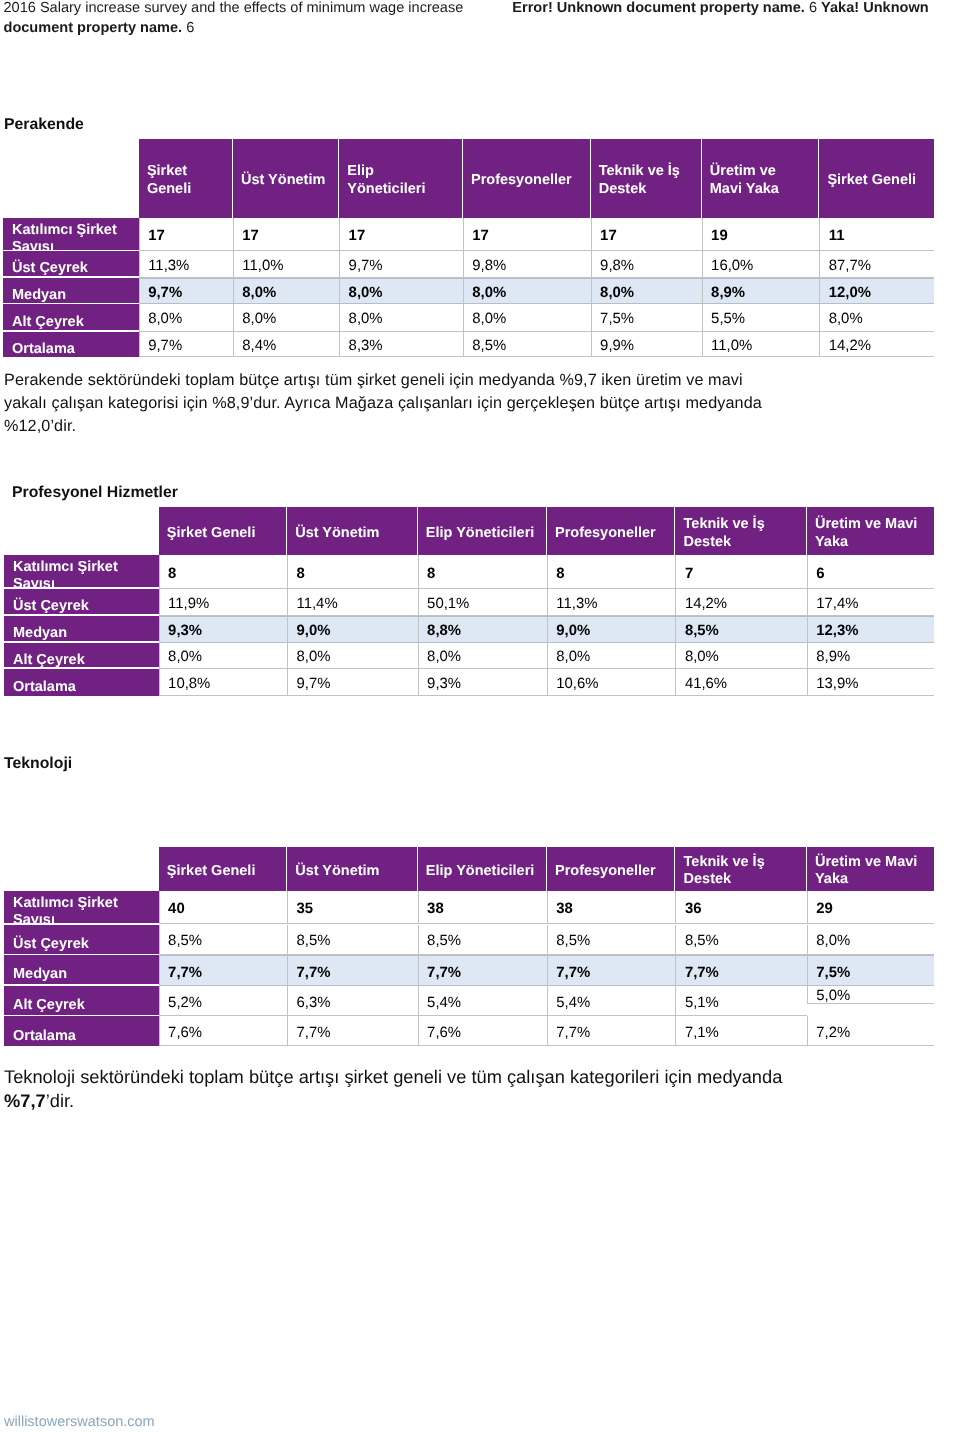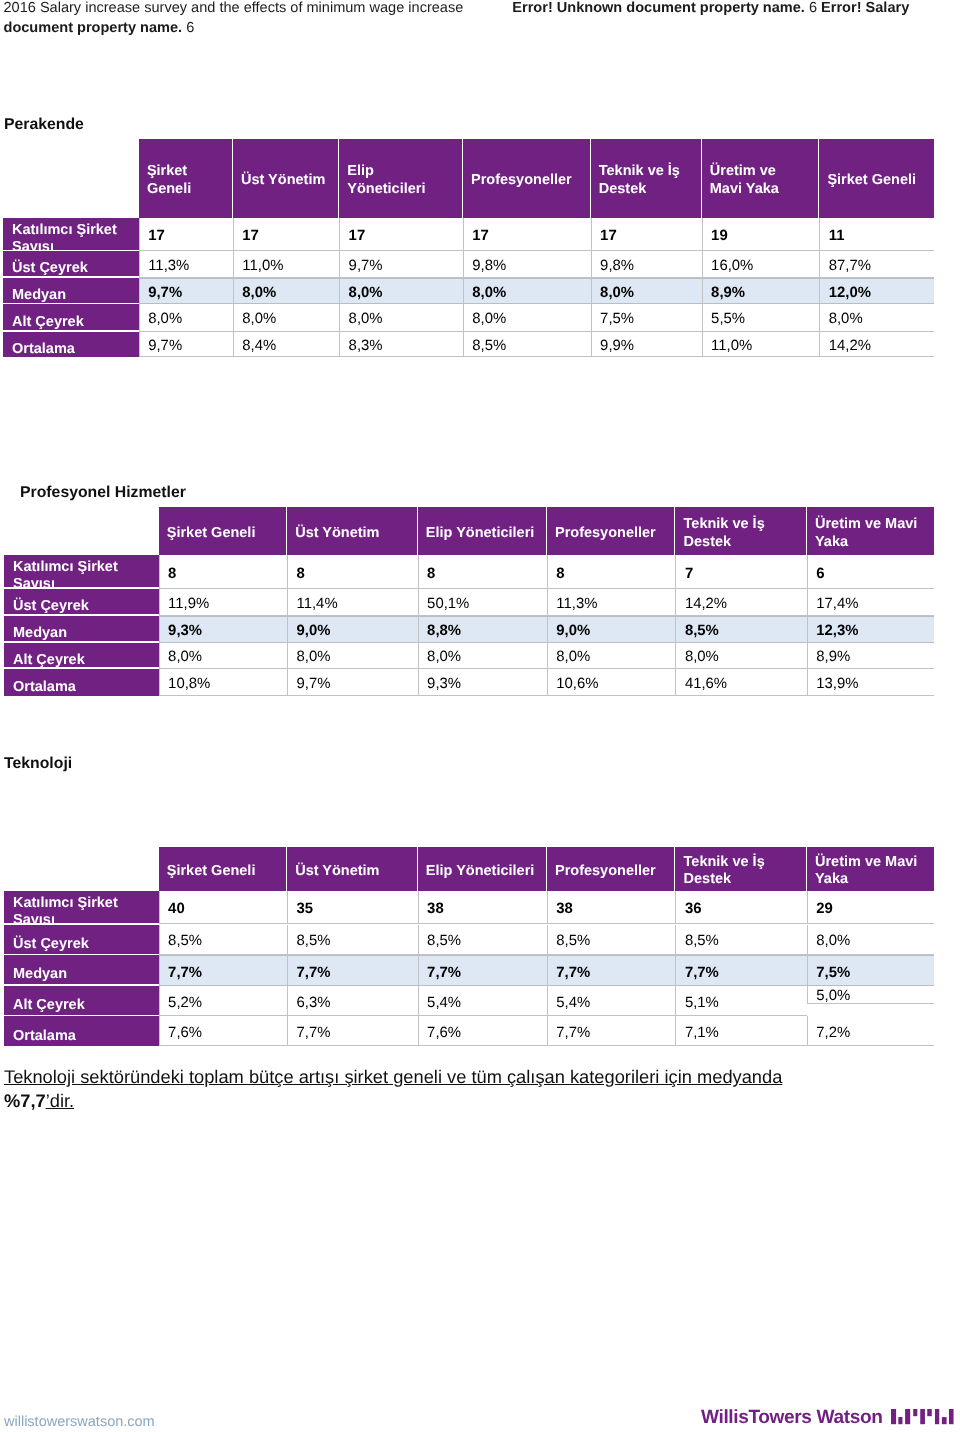--- a/index.html
+++ b/index.html
@@ -60,30 +60,30 @@
 
   
   .foot-copy{position:absolute;left:4px;font-size:14.7px;line-height:18px;color:#1c1c1c;white-space:nowrap;}
   .foot-url{position:absolute;left:4px;font-size:14.5px;line-height:18px;color:#8ba6c0;white-space:nowrap;text-decoration:none;}
   .logo{position:absolute;}
   .logo-word{position:absolute;left:0;top:2px;font-weight:700;font-size:19.1px;line-height:22px;
              color:#702182;letter-spacing:-0.38px;white-space:nowrap;}
   .logo-bars{position:absolute;left:189.5px;top:3.6px;}
 
   .pb{font-weight:700;}
-  .pn{font-weight:400;text-decoration:underline;}
+  .pn{font-weight:400;}
 
 </style>
 </head>
 <body>
 
 <div class="page">
 
 <div class="rh">
-  <div class="rh-line1"><span class="rh-left">2016 Salary increase survey and the effects of minimum wage increase</span><span class="rh-gap"></span><span class="rh-right">Error! Unknown document property name.</span> <span class="rh-num">6</span> <span class="rh-right">Error! Salary</span></div>
+  <div class="rh-line1"><span class="rh-left">2016 Salary increase survey and the effects of minimum wage increase</span><span class="rh-gap"></span><span class="rh-right">Error! Unknown document property name.</span> <span class="rh-num">6</span> <span class="rh-right">Yaka! Unknown</span></div>
   <div class="rh-line2"><span class="rh-right">document property name.</span> <span class="rh-num">6</span></div>
 </div>
 <div class="sec-h" style="left:4px;top:115.52px">Perakende</div>
 <div class="thead" style="left:138.7px;top:139.0px;width:795.3px;height:78.5px">
 <div class="hcell" style="left:0.0px;width:94.1px;height:78.5px">
         <span>Şirket Geneli</span>
       </div>
 <div class="hcell" style="left:94.1px;width:106.3px;height:78.5px">
         <span>Üst Yönetim</span>
       </div>
@@ -216,21 +216,22 @@
     </div>
 <div class="dcell" style="left:590.6px;top:331.5px;width:111.0px;height:25.8px">
       <span>9,9%</span>
     </div>
 <div class="dcell" style="left:701.6px;top:331.5px;width:117.6px;height:25.8px">
       <span>11,0%</span>
     </div>
 <div class="dcell" style="left:819.2px;top:331.5px;width:114.8px;height:25.8px">
       <span>14,2%</span>
     </div>
-<div class="sec-h" style="left:20px;top:483.72px">Profesyonel Hizmetler</div>
+<div class="para" style="left:4px;top:369.15px;width:765px">Perakende sektöründeki toplam bütçe artışı tüm şirket geneli için medyanda %9,7 iken üretim ve mavi yakalı çalışan kategorisi için %8,9’dur. Ayrıca Mağaza çalışanları için gerçekleşen bütçe artışı medyanda %12,0’dir.</div>
+<div class="sec-h" style="left:12px;top:483.72px">Profesyonel Hizmetler</div>
 <div class="thead" style="left:158.6px;top:507.0px;width:775.1px;height:48.2px">
 <div class="hcell" style="left:0.0px;width:128.4px;height:48.2px">
         <span>Şirket Geneli</span>
       </div>
 <div class="hcell" style="left:128.4px;width:130.6px;height:48.2px">
         <span>Üst Yönetim</span>
       </div>
 <div class="hcell" style="left:259.0px;width:129.2px;height:48.2px">
         <span>Elip Yöneticileri</span>
       </div>
@@ -473,30 +474,14 @@
       <span>7,1%</span>
     </div>
 <div class="dcell" style="left:806.8px;top:1016.2px;width:126.9px;height:30.2px">
       <span>7,2%</span>
     </div>
 <div class="para p3" style="left:4px;top:1065.41px;width:790px"><span class="pn">Teknoloji sektöründeki toplam bütçe artışı şirket geneli ve tüm çalışan kategorileri için medyanda </span><span class="pb">%7,7</span><span class="pn">’dir.</span></div>
 
 <div class="foot-copy" style="top:1459px">Copyright © 2016 Willis Towers Watson. All rights reserved</div>
 <div class="foot-url" style="top:1412.6px">willistowerswatson.com</div>
 
-<div class="logo" style="left:701px;top:1405px;width:253px;height:22px">
-  <span class="logo-word">WillisTowers Watson</span>
-  <svg class="logo-bars" width="64" height="16" viewBox="0 0 64 16" aria-hidden="true">
-    <g fill="#702182">
-      <rect x="0" y="0" width="5.1" height="15.2"></rect>
-      <rect x="7.35" y="8.0" width="4.1" height="7.2"></rect>
-      <rect x="14.1" y="0" width="5.1" height="15.2"></rect>
-      <rect x="22.2" y="0" width="4.12" height="7.2"></rect>
-      <rect x="29.25" y="0" width="4.7" height="15.2"></rect>
-      <rect x="36.25" y="0" width="4.5" height="7.2"></rect>
-      <rect x="43.95" y="0" width="4.3" height="15.2"></rect>
-      <rect x="50.85" y="8.1" width="4.75" height="7.1"></rect>
-      <rect x="57.95" y="0" width="4.6" height="15.2"></rect>
-    </g>
-  </svg>
+
 </div>
 
-</div>
-
 </body></html>

